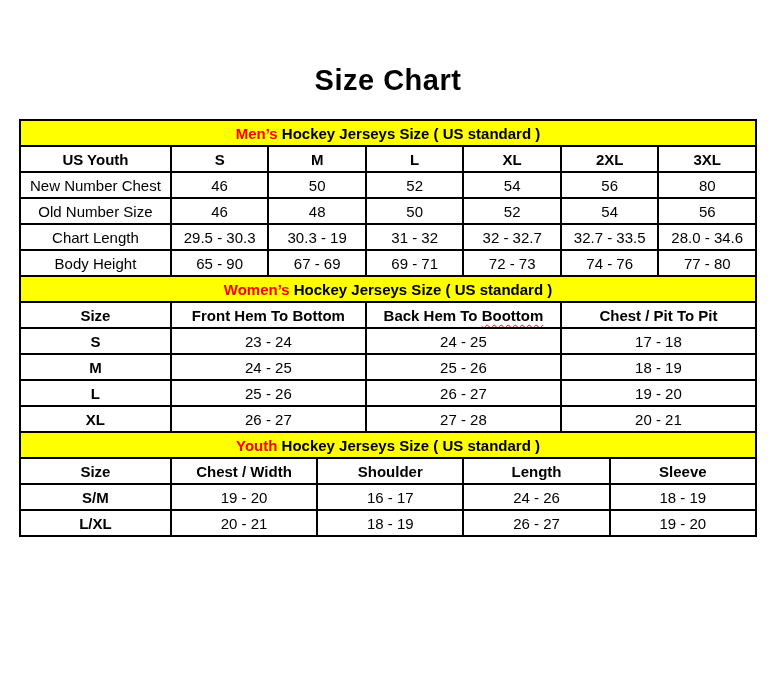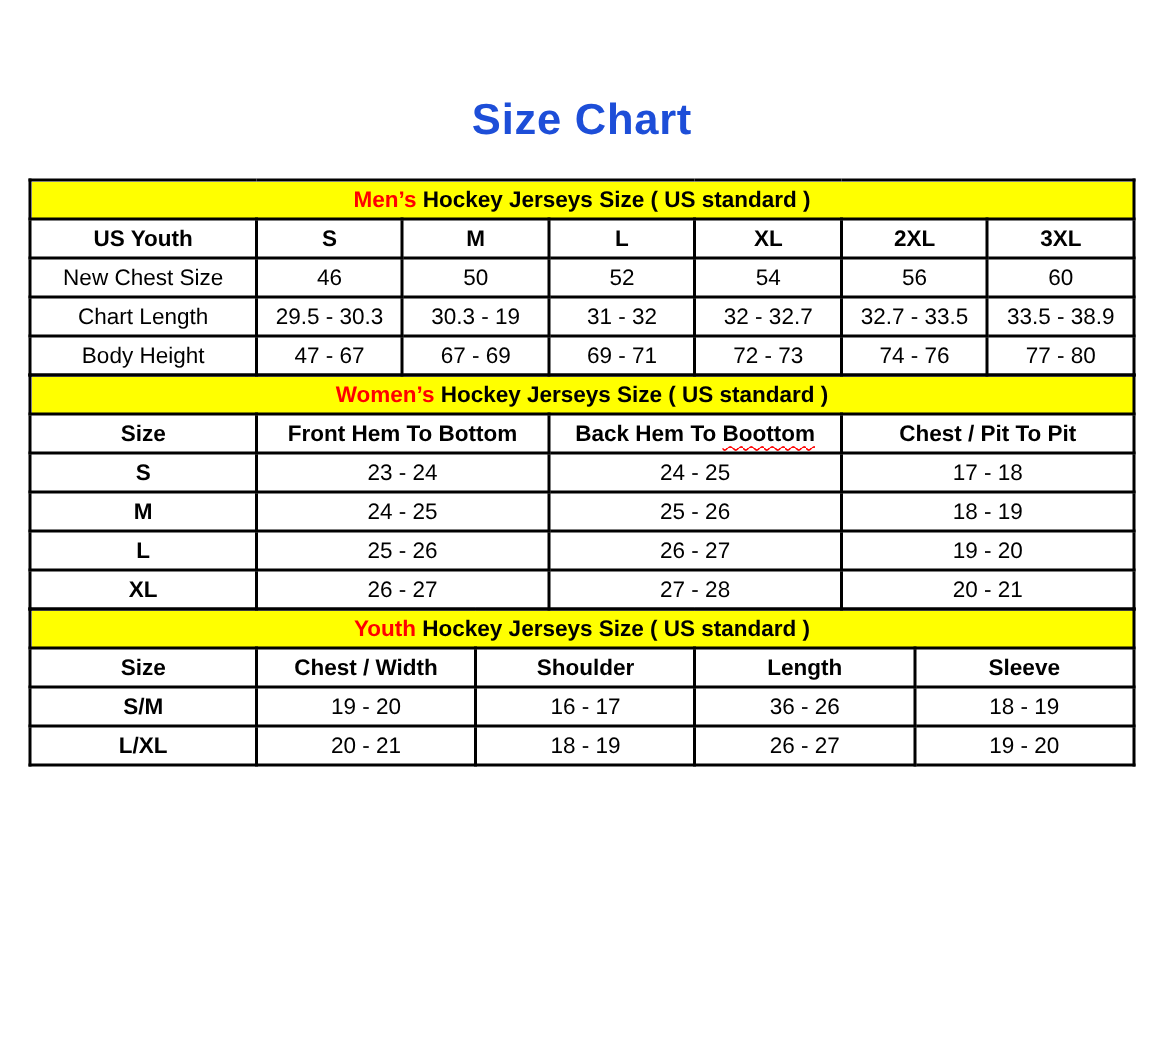--- a/index.html
+++ b/index.html
@@ -9,21 +9,21 @@
     height: 692px;
     background: #ffffff;
     color: #000000;
     font-family: "Liberation Sans", sans-serif;
     overflow: hidden;
   }
   .page-title {
     margin: 0;
     padding: 64px 0 22px 0;
     text-align: center;
-    color: #1d4ed8;
+    color: #000000;
     font-size: 29px;
     font-weight: 700;
     letter-spacing: 0.5px;
   }
   .tables-host { margin: 0 19px; }
   table.size-table {
     width: 100%;
     border-collapse: collapse;
     table-layout: fixed;
   }
@@ -78,40 +78,49 @@
         <tr>
           <th>US Youth</th>
           <th>S</th>
           <th>M</th>
           <th>L</th>
           <th>XL</th>
           <th>2XL</th>
           <th>3XL</th>
         </tr>
         <tr>
-          <td class="row-label">New Chest Size</td>
+          <td class="row-label">New Number Chest</td>
           <td class="val">46</td>
           <td class="val">50</td>
           <td class="val">52</td>
           <td class="val">54</td>
           <td class="val">56</td>
-          <td class="val">60</td>
+          <td class="val">80</td>
+        </tr>
+        <tr>
+          <td class="row-label">Old Number Size</td>
+          <td class="val">46</td>
+          <td class="val">48</td>
+          <td class="val">50</td>
+          <td class="val">52</td>
+          <td class="val">54</td>
+          <td class="val">56</td>
         </tr>
         <tr>
           <td class="row-label">Chart Length</td>
           <td class="val">29.5 - 30.3</td>
           <td class="val">30.3 - 19</td>
           <td class="val">31 - 32</td>
           <td class="val">32 - 32.7</td>
           <td class="val">32.7 - 33.5</td>
-          <td class="val">33.5 - 38.9</td>
+          <td class="val">28.0 - 34.6</td>
         </tr>
         <tr>
           <td class="row-label">Body Height</td>
-          <td class="val">47 - 67</td>
+          <td class="val">65 - 90</td>
           <td class="val">67 - 69</td>
           <td class="val">69 - 71</td>
           <td class="val">72 - 73</td>
           <td class="val">74 - 76</td>
           <td class="val">77 - 80</td>
         </tr>
       </tbody>
     </table>
     <table class="size-table bold-labels">
       <colgroup>
@@ -172,21 +181,21 @@
           <th>Size</th>
           <th>Chest / Width</th>
           <th>Shoulder</th>
           <th>Length</th>
           <th>Sleeve</th>
         </tr>
         <tr>
           <td class="row-label">S/M</td>
           <td class="val">19 - 20</td>
           <td class="val">16 - 17</td>
-          <td class="val">36 - 26</td>
+          <td class="val">24 - 26</td>
           <td class="val">18 - 19</td>
         </tr>
         <tr>
           <td class="row-label">L/XL</td>
           <td class="val">20 - 21</td>
           <td class="val">18 - 19</td>
           <td class="val">26 - 27</td>
           <td class="val">19 - 20</td>
         </tr>
       </tbody>

